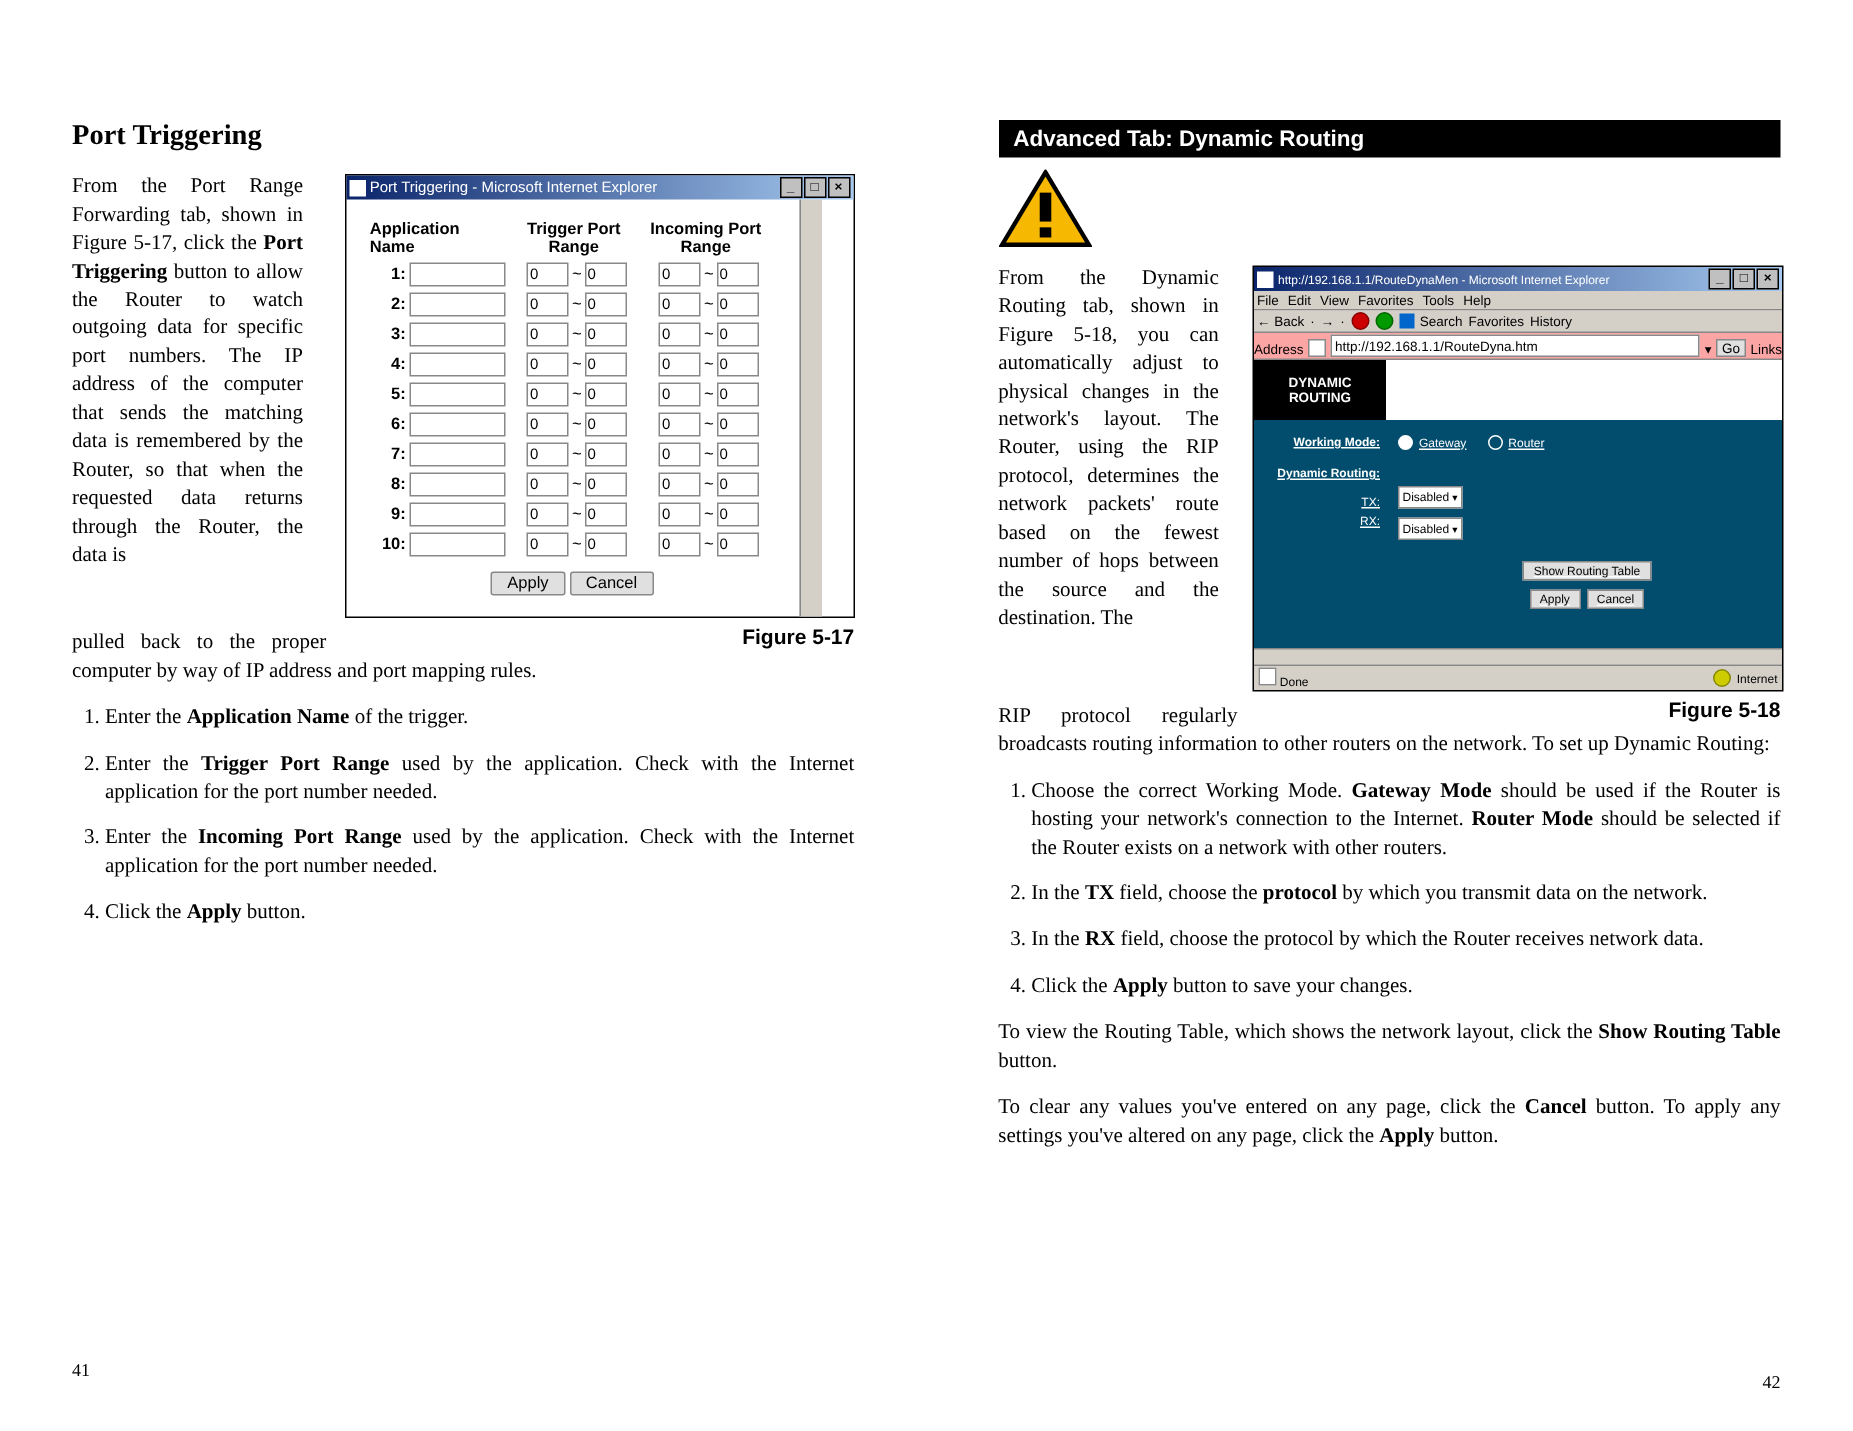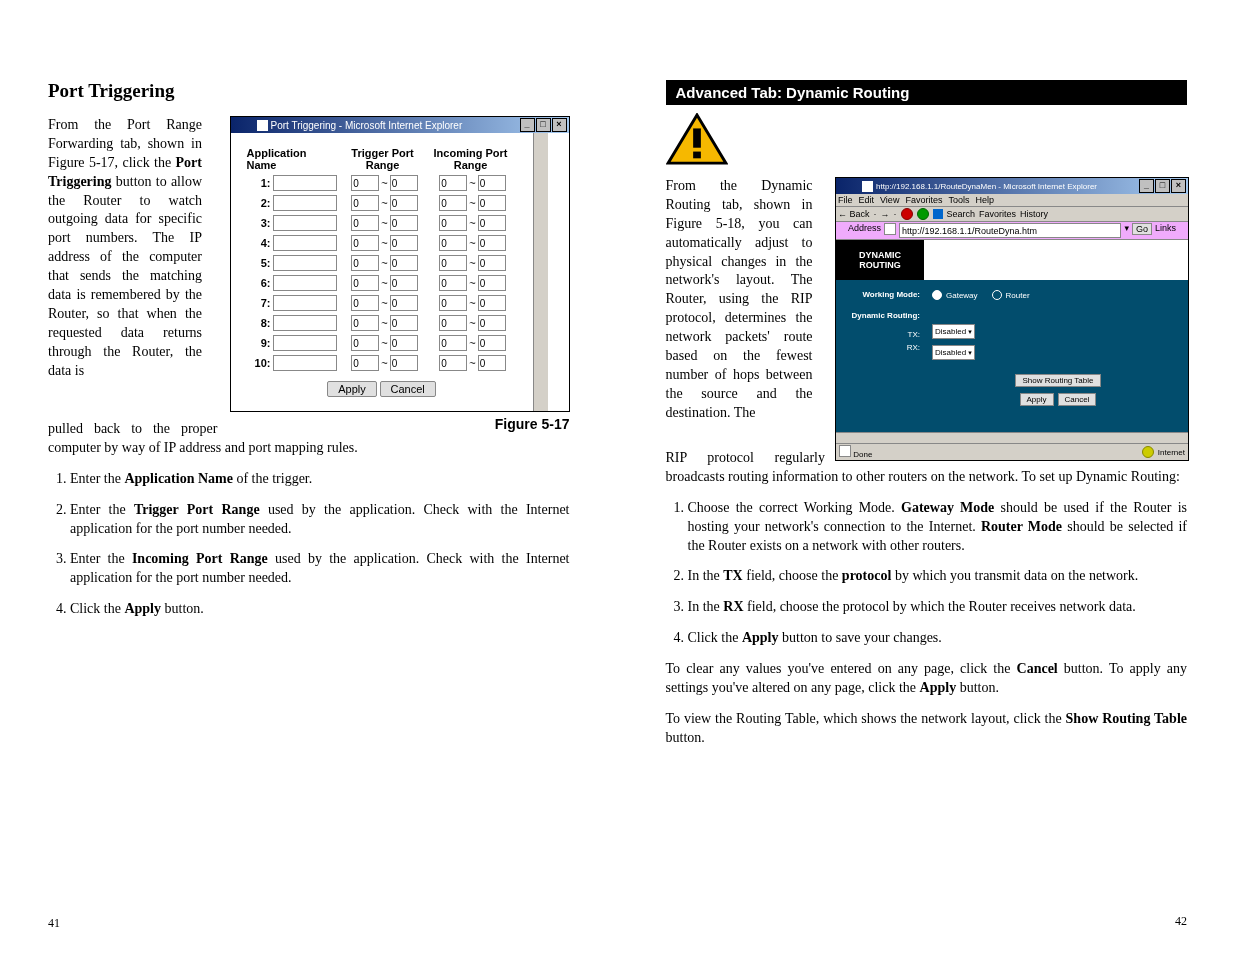--- a/index.html
+++ b/index.html
@@ -12,21 +12,21 @@
     width: 1235px;
     height: 954px;
     display: flex;
   }
   .page {
     width: 50%;
     padding: 80px 48px 30px 48px;
     box-sizing: border-box;
     position: relative;
   }
-  .page-num-left { position: absolute; bottom: 23px; left: 48px; font-size: 12px; }
+  .page-num-left { position: absolute; bottom: 33px; left: 48px; font-size: 12px; }
   .page-num-right { position: absolute; bottom: 25px; right: 48px; font-size: 12px; }
 
   h2 { font-family: "Times New Roman", serif; font-weight: bold; font-size: 19px; margin: 0 0 14px 0; }
 
   p { margin: 0 0 12px 0; line-height: 1.35; font-size: 14px; }
   .justify { text-align: justify; }
   .narrow-col { width: 154px; }
 
   ol { padding-left: 22px; margin: 0; }
   ol li { margin-bottom: 12px; line-height: 1.35; text-align: justify; }
@@ -44,21 +44,21 @@
   }
   .ie-titlebar {
     background: linear-gradient(to right, #0a246a, #a6caf0);
     color: #fff;
     display: flex;
     align-items: center;
     justify-content: space-between;
     padding: 1px 2px;
     font-size: 10px;
   }
-  .ie-titlebar .title-left { display: flex; align-items: center; gap: 3px; margin-left: 24px; }
+  .ie-titlebar .title-left { display: flex; align-items: center; gap: 3px; }
   .ie-titlebar .title-icon { width: 11px; height: 11px; background:#fff; display:inline-block; }
   .ie-ctrl { display:flex; gap:1px; }
   .ie-ctrl div { width:13px; height:12px; background:#c0c0c0; border:1px solid #000; font-size:9px; line-height:10px; text-align:center; color:#000; font-weight:bold; }
   .ie-body { padding: 14px 16px; }
   .pt-headers { display:flex; font-weight:bold; font-size:11px; }
   .pt-col-name { width:92px; }
   .pt-col-range { width:88px; text-align:center; }
   .pt-row { display:flex; align-items:center; margin-top:4px; font-size:11px; }
   .pt-row .lbl { width:24px; text-align:right; font-weight:bold; padding-right:2px; }
   .pt-row input.name { width:60px; height:14px; border:1px solid #888; font-size:10px; padding:0 1px; }
@@ -91,33 +91,33 @@
   .warn-icon svg { width:62px; height:54px; }
   .warning-text { font-size:14px; line-height:1.35; text-align:justify; }
 
   
   .right-float { float:right; margin-left:10px; width:352px; }
   .ie2-window {
     width:352px; border:1px solid #000; font-family:Tahoma,Arial,sans-serif; font-size:9px; background:#fff;
   }
   .ie2-menu { padding:1px 2px; font-size:9px; color:#000; border-bottom:1px solid #888; background:#d4d0c8; display:flex; gap:6px;}
   .ie2-toolbar2 { padding:1px 2px; font-size:9px; color:#000; border-bottom:1px solid #888; background:#d4d0c8; display:flex; gap:4px; align-items:center;}
-  .ie2-addr { padding:1px 12px; font-size:9px; border-bottom:1px solid #888; background:#f0abfc; display:flex; align-items:flex-start; gap:3px;}
+  .ie2-addr { padding:1px 0; font-size:9px; border-bottom:1px solid #888; background:#fca5a5; display:flex; align-items:flex-end; gap:3px;}
   .ie2-addr input { flex:1; height:13px; font-size:9px; border:1px solid #888; padding:0 2px; }
   .ie2-addr .go { padding:0 3px; border:1px solid #888; background:#e0e0e0; font-size:9px;}
   .ie2-content { background:#000; padding:0; }
   .linksys-bar { background:#000; color:#fff; display:flex; align-items:center; padding:3px 6px; font-weight:bold; font-size:11px; gap:8px;}
   .tabs-row { background:#5a5a5a; display:flex; font-size:8px; }
   .tabs-row div { padding:2px 3px; color:#ddd; border-right:1px solid #333; text-align:center; line-height:1.0; }
   .tabs-row .active { background:#e08828; color:#000; }
   .tabs-row .setup { background:#c84a1e; color:#fff; }
   .dr-main { background:#fff; display:flex; }
   .dr-left { background:#000; color:#fff; width:80px; padding:10px 4px; font-size:9px; font-weight:bold; text-align:center; }
   .dr-right { flex:1; padding:6px 8px; font-size:8.5px; color:#222; }
-  .dr-config { background:#024d6d; color:#fff; padding:10px 4px 20px 4px; display:flex; }
+  .dr-config { background:#024d6d; color:#fff; padding:10px 4px 20px 4px; display:flex;text-decoration:underline; }
   .dr-config-left { width:80px; font-size:8px; text-align:right; padding-right:8px; }
   .dr-config-left div { margin-bottom:10px; font-weight:bold; }
   .dr-config-right { flex:1; font-size:8px; padding-left:4px; color:#fff;}
   .dr-config-right .row { margin-bottom:6px; display:flex; align-items:center; gap:4px;}
   .mini-select { background:#fff; color:#000; border:1px solid #888; font-size:8px; padding:0 2px; height:13px; display:inline-flex; align-items:center; gap:2px;}
   .mini-select::after { content:"▾"; font-size:7px; }
   .mini-btn { background:#e0e0e0; color:#000; border:1px solid #888; font-size:8px; padding:1px 6px; }
   .ie2-status { background:#d4d0c8; border-top:1px solid #888; display:flex; justify-content:space-between; font-size:8px; padding:1px 3px;}
   .ie2-status .right { display:flex; align-items:center; gap:4px;}
   .radio-dot { display:inline-block; width:8px; height:8px; border-radius:50%; border:1px solid #fff; background:#fff;}
@@ -433,34 +433,35 @@
       </div>
       <div class="scroll-stub"></div>
       <div class="ie2-status">
         <span><span class="tiny-icon"></span> <span>Done</span></span>
         <span class="right">
             <span class="tiny-circle y"></span>
             <span>Internet</span>
           </span>
       </div>
     </div>
+    <div class="fig-caption">Figure 5-18</div>
   </div>
 
   <p class="narrow-block">From the Dynamic Routing tab, shown in Figure 5-18, you can automatically adjust to physical changes in the network's layout. The Router, using the RIP protocol, determines the network packets' route based on the fewest number of hops between the source and the destination. The</p>
   <div class="clearfix"></div>
   <p class="justify" style="margin-top:-12px;">RIP protocol regularly broadcasts routing information to other routers on the network. To set up Dynamic Routing:</p>
 
   <ol id="right-list">
       <li>Choose the correct Working Mode. <span class="bold">Gateway Mode</span> should be used if the Router is hosting your network's connection to the Internet. <span class="bold">Router Mode</span> should be selected if the Router exists on a network with other routers.</li>
       <li>In the <span class="bold">TX</span> field, choose the <span class="bold">protocol</span> by which you transmit data on the network.</li>
       <li>In the <span class="bold">RX</span> field, choose the protocol by which the Router receives network data.</li>
       <li>Click the <span class="bold">Apply</span> button to save your changes.</li>
     </ol>
 
   <p class="justify">
+    <span>To view the Routing Table, which shows the network layout, click the </span><span class="bold">Show Routing Table</span><span> button.</span>
+  </p>
+  <p class="justify">
     <span>To clear any values you've entered on any page, click  the </span><span class="bold">Cancel</span><span> button.  To apply any settings you've altered on any page, click the </span><span class="bold">Apply</span><span> button.</span>
   </p>
-  <p class="justify">
-    <span>To view the Routing Table, which shows the network layout, click the </span><span class="bold">Show Routing Table</span><span> button.</span>
-  </p>
 
   <div class="page-num-right">42</div>
 </div>
 
 </body></html>

